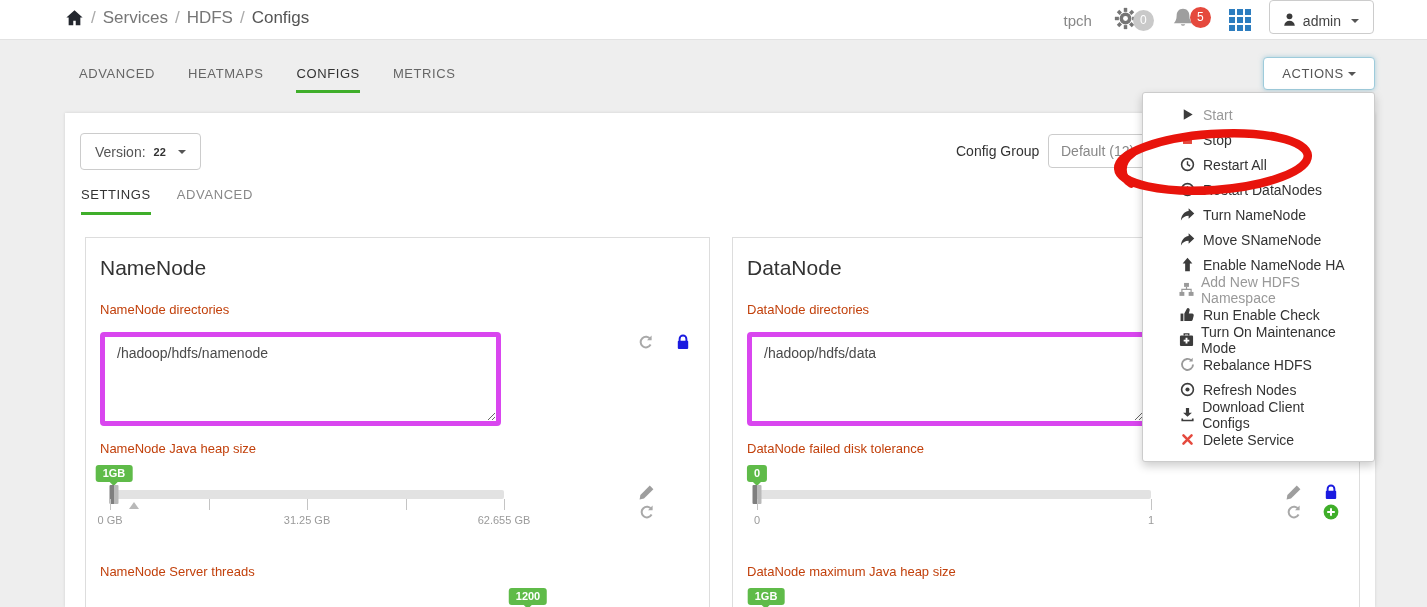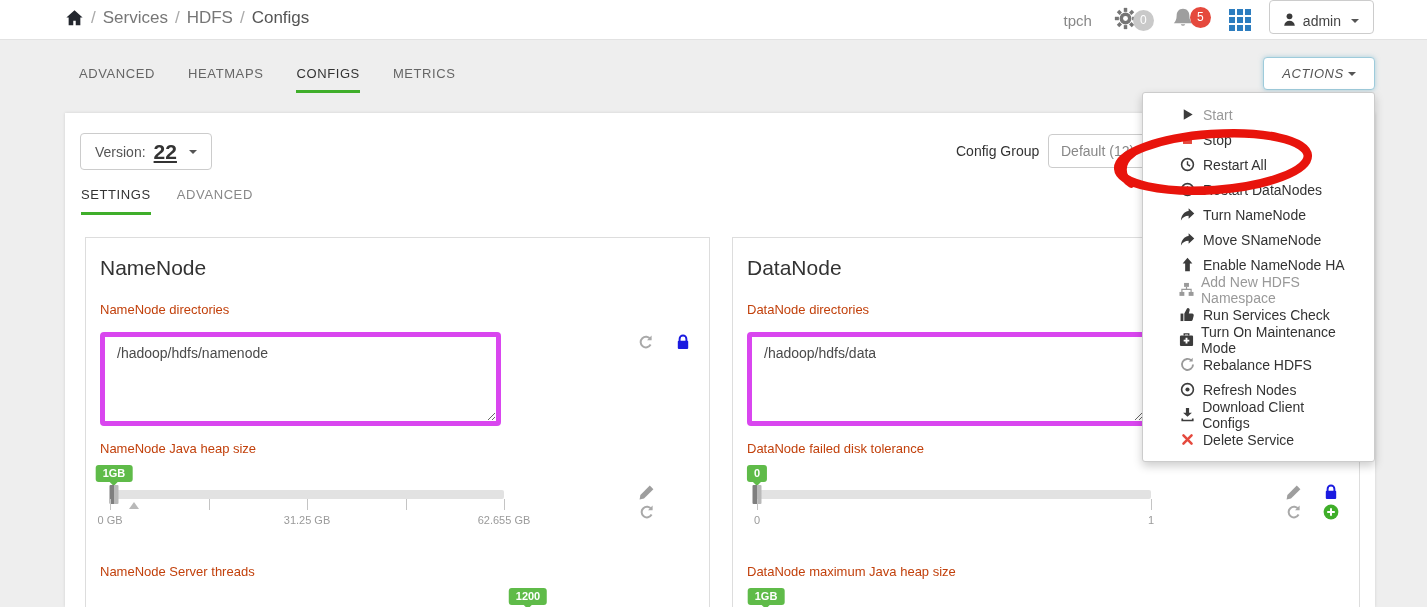--- a/index.html
+++ b/index.html
@@ -34,29 +34,29 @@
 
   
   .svc-tabs { position:absolute; left:79px; top:66px; display:flex; gap:33px; z-index:5; }
   .svc-tab { font-size:13px; letter-spacing:.6px; color:#666; padding-bottom:9px;
     border-bottom:3px solid transparent; cursor:pointer; }
   .svc-tab.active { color:#333; border-bottom-color:#3fae2a; }
 
   .actions-btn { position:absolute; left:1263px; top:57px; width:112px; height:33px;
     background:#fff; border:1px solid #9ecbdb; box-shadow:0 0 5px rgba(111,180,204,.55);
     border-radius:4px; font-size:13px; letter-spacing:.5px; color:#555;
-    display:flex; align-items:center; justify-content:center; cursor:pointer; z-index:30;font-style:italic; }
+    display:flex; align-items:center; justify-content:center; cursor:pointer; z-index:30; }
 
   
   .card { position:absolute; left:65px; top:113px; width:1310px; height:494px;
     background:#fff; box-shadow:0 0 3px rgba(0,0,0,.12); z-index:1; }
   .version-box { position:absolute; left:15px; top:20px; height:37px; padding:0 14px;
     border:1px solid #ccc; border-radius:4px; display:flex; align-items:center;
     gap:8px; font-size:14px; color:#555; background:#fff; cursor:pointer; }
-  .version-box b { color:#333; font-size:21px;text-decoration:underline; }
+  .version-box b { color:#333; font-size:11px; }
   .cg-label { position:absolute; left:891px; top:30px; font-size:14px; color:#333; }
   .cg-select { position:absolute; left:983px; top:21px; width:170px; height:34px;
     border:1px solid #ccc; border-radius:4px; background:#fff; font-size:14px;
     color:#888; display:flex; align-items:center; padding:0 12px; cursor:pointer; }
 
   .cfg-tabs { position:absolute; left:16px; top:74px; display:flex; gap:26px; }
   .cfg-tab { font-size:13px; letter-spacing:.6px; color:#888; padding-bottom:10px;
     border-bottom:3px solid transparent; cursor:pointer; }
   .cfg-tab.active { color:#333; border-bottom-color:#3fae2a; }
 
@@ -367,21 +367,21 @@
       </span>
       <span>Add New HDFS Namespace</span>
     </div>
     <div class="menu-item">
       <span class="mi-ic">
         <svg width="15" height="15" viewBox="0 0 16 16">
           <rect x="0.6" y="7" width="3" height="8" fill="#3c3c3c"></rect>
           <path d="M4.6 15h6.9c1 0 1.8-.6 2-1.5l1.1-4.3c.3-1.1-.5-2.2-1.7-2.2H9.4l.9-3.6C10.6 2.2 9.7 1 8.5 1c-.5 0-1 .3-1.2.8L4.6 7z" fill="#3c3c3c"></path>
         </svg>
       </span>
-      <span>Run Services Check</span>
+      <span>Run Enable Check</span>
     </div>
     <div class="menu-item">
       <span class="mi-ic">
         <svg width="15" height="15" viewBox="0 0 16 16">
           <path d="M5.6 3.8V2h4.8v1.8" fill="none" stroke="#3c3c3c" stroke-width="1.5"></path>
           <rect x="1" y="3.8" width="14" height="11.2" rx="1.2" fill="#3c3c3c"></rect>
           <path d="M8 6.2v6M5 9.2h6" stroke="#fff" stroke-width="2"></path>
         </svg>
       </span>
       <span>Turn On Maintenance Mode</span>

